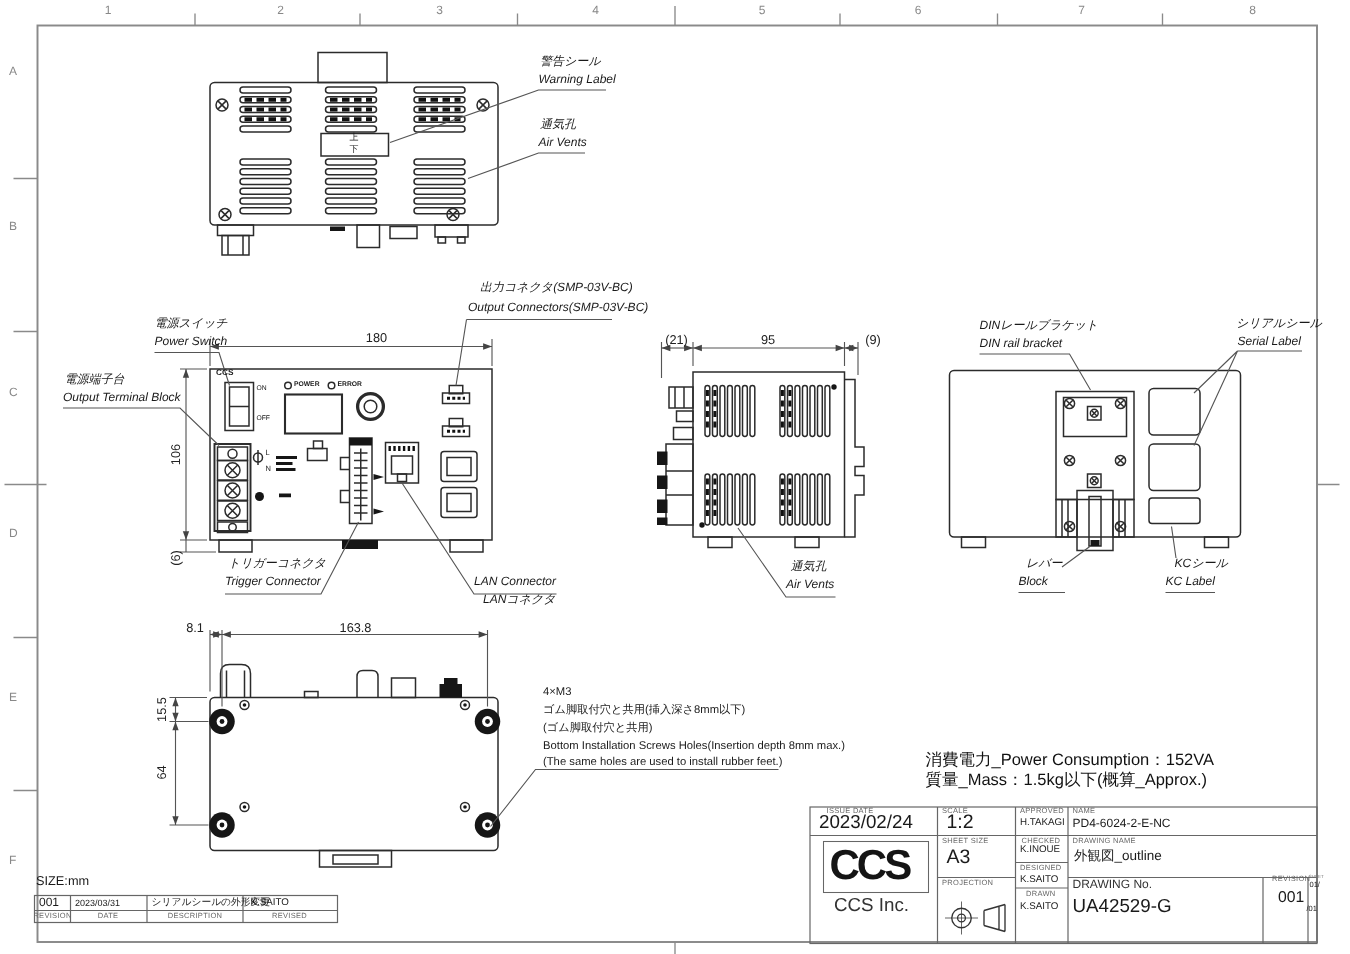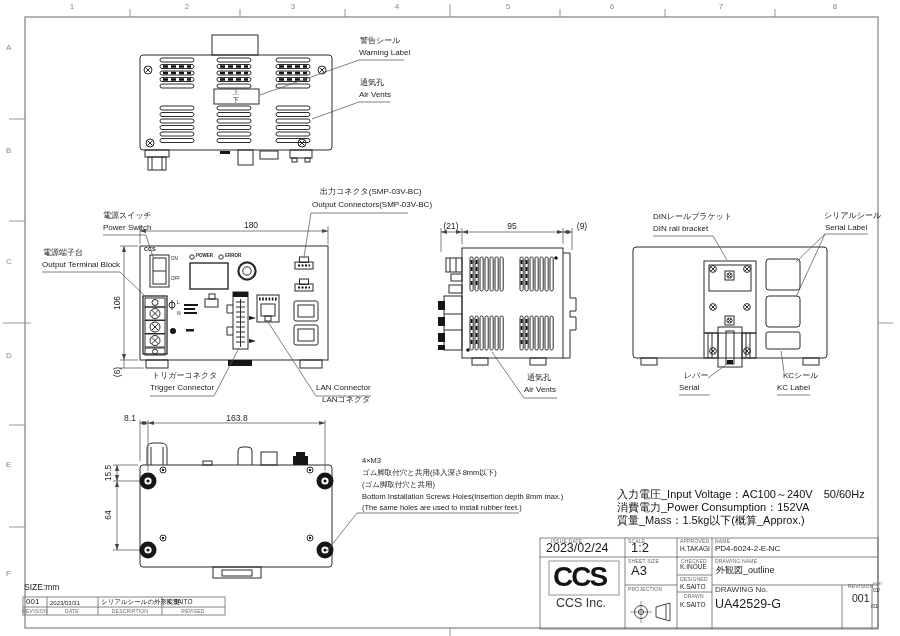--- a/index.html
+++ b/index.html
@@ -2,21 +2,21 @@
 <html><head>
 <meta charset="utf-8">
 <style>
   html,body{margin:0;padding:0;background:#e8e8e8;}
   .sheet{position:relative;width:900px;height:636px;background:#ffffff;overflow:hidden;
          font-family:"Liberation Sans","DejaVu Sans",sans-serif;color:#1a1a1a;}
   svg.art{position:absolute;left:0;top:0;}
   .t{position:absolute;white-space:nowrap;line-height:1;color:#1a1a1a;}
   .cx{transform:translateX(-50%);}
   .vdim{transform:translate(-50%,-50%) rotate(-90deg);font-size:8.5px;color:#222;}
-  .ann{font-size:8px;}
+  .ann{font-size:8px;font-style:italic;}
   .dim{font-size:8.5px;color:#222;}
   .hdr{font-size:5px;color:#666;letter-spacing:0.2px;}
   .nm{font-size:6.5px;color:#222;}
   .gray{color:#888;font-size:8px;}
   .note{font-size:7.5px;}
   .spec{font-size:11px;color:#111;}
   .logo{font-size:28px;font-weight:900;letter-spacing:-2px;color:#141414;}
 </style>
 </head>
 <body>
@@ -348,35 +348,34 @@
 <span class="t dim cx" style="left:512px;top:222px">95</span>
 <span class="t dim cx" style="left:582px;top:222px">(9)</span>
 <span class="t ann" style="left:527px;top:374px">通気孔</span>
 <span class="t ann" style="left:524px;top:386px">Air Vents</span>
 
 <span class="t ann" style="left:653px;top:213px">DINレールブラケット</span>
 <span class="t ann" style="left:653px;top:225px">DIN rail bracket</span>
 <span class="t ann" style="left:824px;top:212px">シリアルシール</span>
 <span class="t ann" style="left:825px;top:224px">Serial Label</span>
 <span class="t ann" style="left:684px;top:372px">レバー</span>
-<span class="t ann" style="left:679px;top:384px">Serial</span>
+<span class="t ann" style="left:679px;top:384px">Block</span>
 <span class="t ann" style="left:783px;top:372px">KCシール</span>
 <span class="t ann" style="left:777px;top:384px">KC Label</span>
 
 <span class="t dim cx" style="left:130px;top:414px">8.1</span>
 <span class="t dim cx" style="left:237px;top:414px">163.8</span>
 <span class="t vdim" style="left:108px;top:473px">15.5</span>
 <span class="t vdim" style="left:108px;top:515px">64</span>
 <span class="t note" style="left:362px;top:457px">4×M3</span>
 <span class="t note" style="left:362px;top:469px">ゴム脚取付穴と共用(挿入深さ8mm以下)</span>
 <span class="t note" style="left:362px;top:481px">(ゴム脚取付穴と共用)</span>
 <span class="t note" style="left:362px;top:492.5px">Bottom Installation Screws Holes(Insertion depth 8mm max.)</span>
 <span class="t note" style="left:362px;top:504px">(The same holes are used to install rubber feet.)</span>
 
-<span class="t spec" style="left:617px;top:489px">入力電圧_Input Voltage：AC100～240V　50/60Hz</span>
 <span class="t spec" style="left:617px;top:502px">消費電力_Power Consumption：152VA</span>
 <span class="t spec" style="left:617px;top:515px">質量_Mass：1.5kg以下(概算_Approx.)</span>
 
 <span class="t hdr" style="left:551px;top:539px">ISSUE DATE</span>
 <span class="t" style="left:546px;top:542px;font-size:12.5px">2023/02/24</span>
 <span class="t hdr" style="left:628px;top:539px">SCALE</span>
 <span class="t" style="left:631px;top:541px;font-size:13px">1:2</span>
 <span class="t hdr" style="left:680px;top:539px">APPROVED</span>
 <span class="t nm" style="left:680px;top:546px">H.TAKAGI</span>
 <span class="t hdr" style="left:715px;top:539px">NAME</span>

